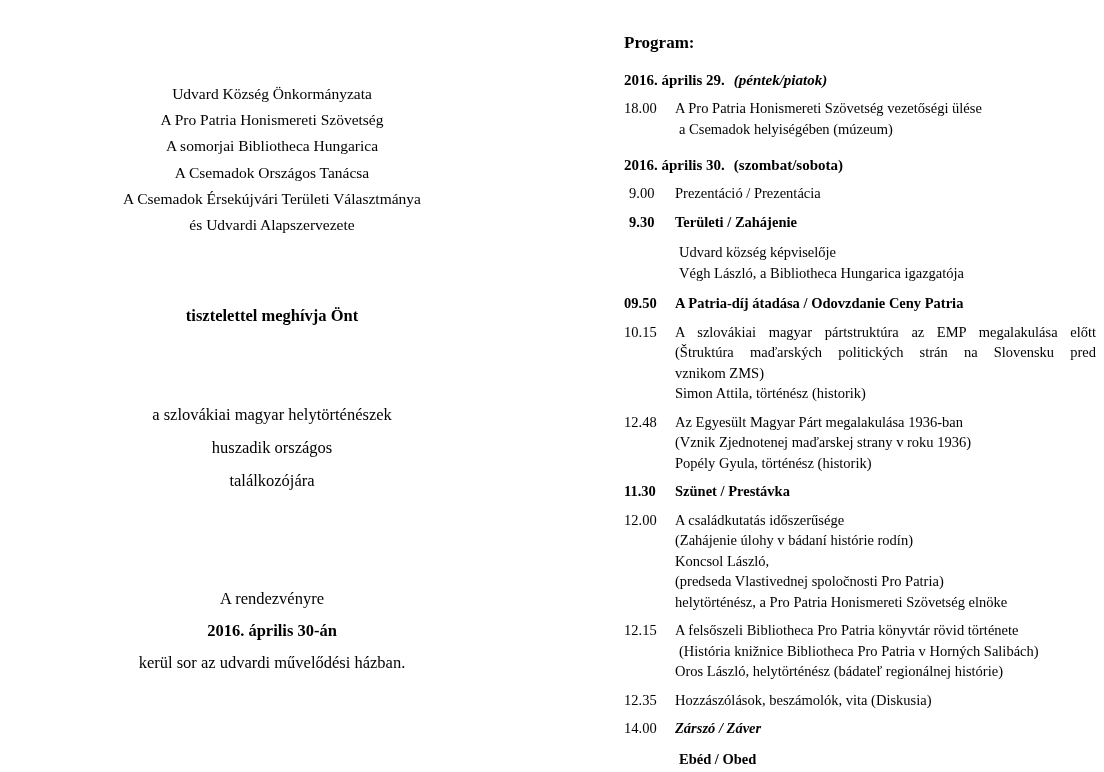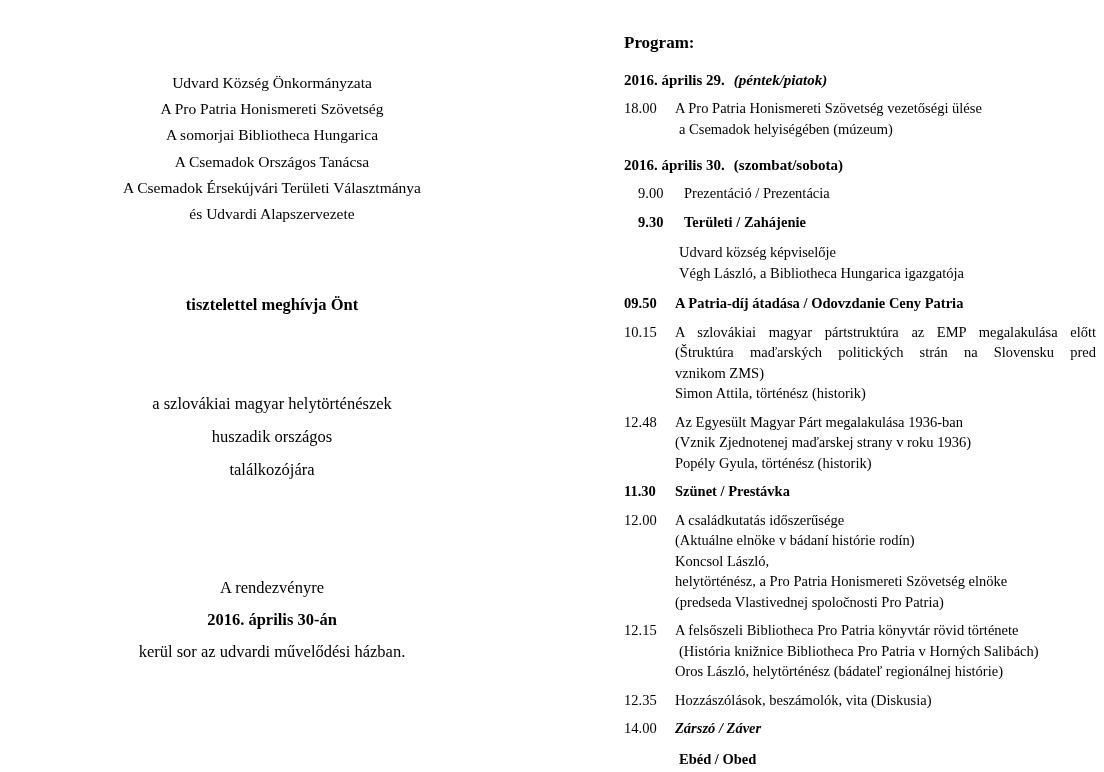--- a/index.html
+++ b/index.html
@@ -13,21 +13,21 @@
     position: relative;
     font-family: "Liberation Serif", "DejaVu Serif", serif;
     color: #000000;
     overflow: hidden;
   }
 
   
   #invitation {
     position: absolute;
     left: 36px;
-    top: 0;
+    top: 11px;
     width: 472px;
     height: 544px;
     text-align: center;
   }
   .inv-line {
     font-size: 15.5px;
     line-height: 26.2px;
     white-space: nowrap;
   }
   .inv-gap-1 { height: 62px; }
@@ -85,21 +85,20 @@
     flex: 0 0 auto;
     width: 51px;
     font-size: 14.5px;
     line-height: 20.5px;
     white-space: nowrap;
     text-align: left;
   }
   .entry .time.narrow {
     padding-left: 5px;
     width: 46px;
-    margin-left: 9px;
   }
   .entry .time.b {
     font-weight: bold;
   }
   .entry .body {
     flex: 1 1 auto;
     font-size: 14.5px;
     line-height: 20.5px;
   }
   .entry .body.b {
@@ -226,24 +225,24 @@
     <div class="time b">11.30</div>
     <div class="body b">
       <span class="ln">Szünet / Prestávka</span>
     </div>
   </div>
 
   <div class="entry">
     <div class="time">12.00</div>
     <div class="body">
       <span class="ln">A családkutatás időszerűsége</span>
-      <span class="ln">(Aktuálne elnöke v bádaní histórie rodín)</span>
+      <span class="ln">(Zahájenie úlohy v bádaní histórie rodín)</span>
       <span class="ln">Koncsol László,</span>
+      <span class="ln">(predseda Vlastivednej spoločnosti Pro Patria)</span>
       <span class="ln">helytörténész, a Pro Patria Honismereti Szövetség elnöke</span>
-      <span class="ln">(predseda Vlastivednej spoločnosti Pro Patria)</span>
     </div>
   </div>
 
   <div class="entry">
     <div class="time">12.15</div>
     <div class="body">
       <span class="ln">A felsőszeli Bibliotheca Pro Patria könyvtár rövid története</span>
       <span class="ln hang">(História knižnice Bibliotheca Pro Patria v Horných Salibách)</span>
       <span class="ln">Oros László, helytörténész (bádateľ regionálnej histórie)</span>
     </div>

